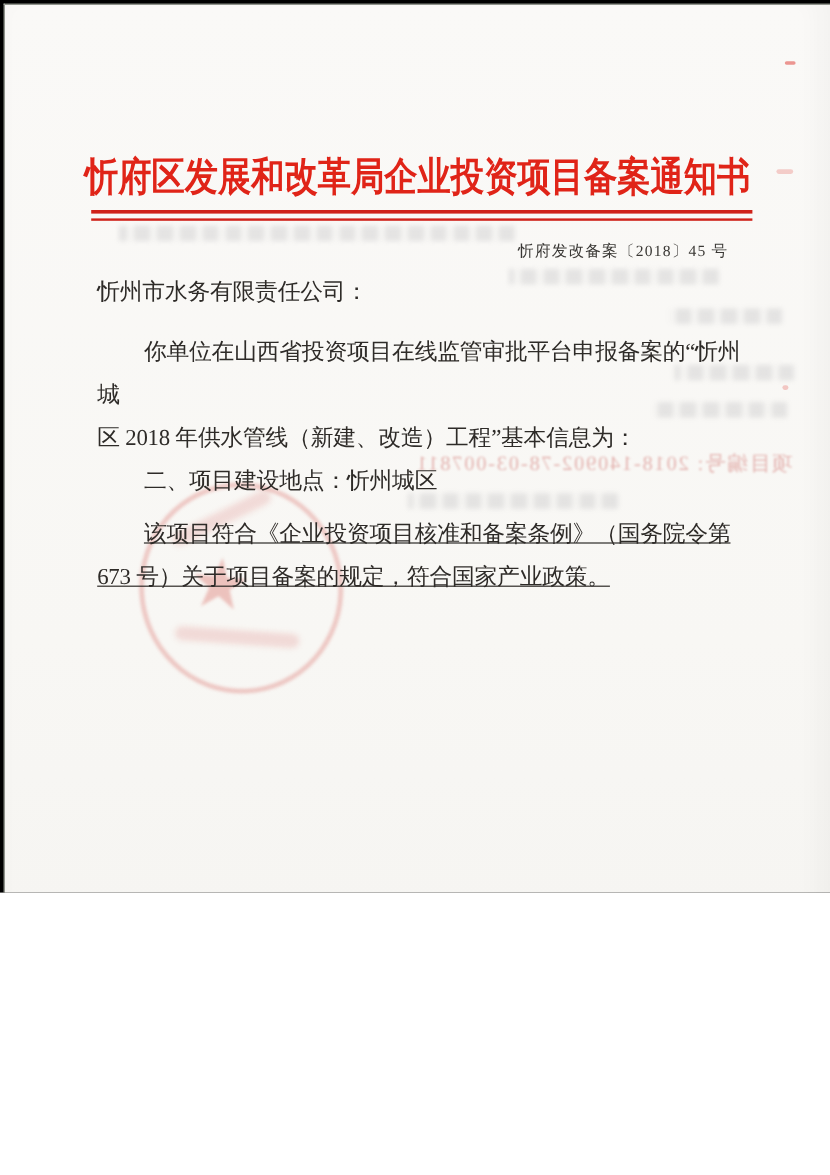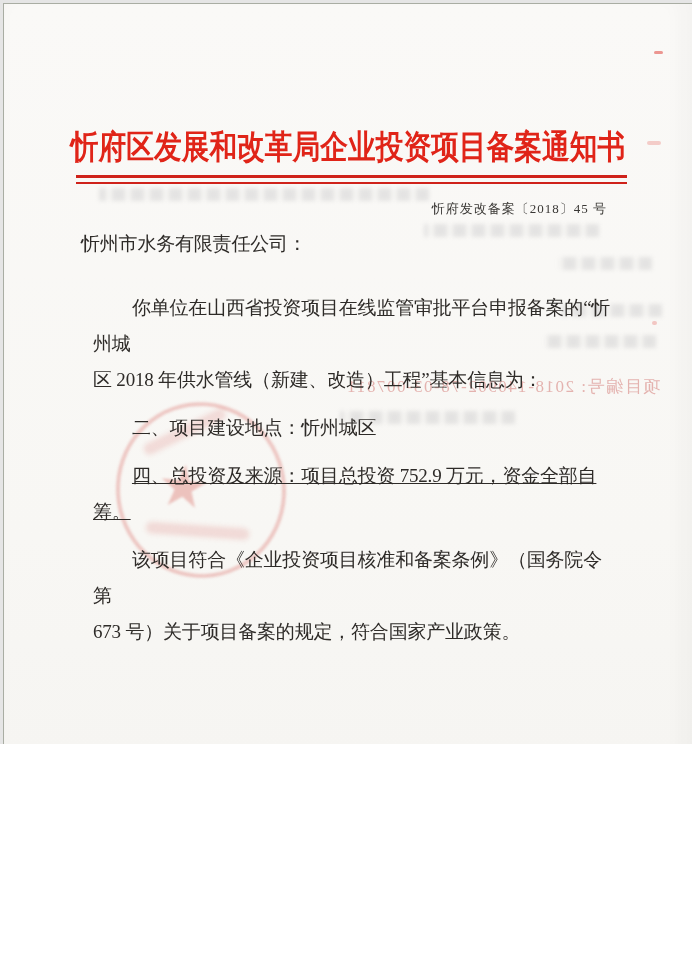--- a/index.html
+++ b/index.html
@@ -3,21 +3,21 @@
 <meta charset="utf-8">
 <style>
   html,body{margin:0;padding:0;}
   body{
     font-family:"Liberation Serif","DejaVu Serif",serif;
     background:#ffffff;
     -webkit-font-smoothing:antialiased;
   }
   .viewport{
     position:relative;width:692px;height:744px;overflow:hidden;
-    background:#e5e5e5;
+    background:#000000;
   }
   
   .page{
     position:absolute;left:3px;top:3px;width:688px;height:966px;
     background:linear-gradient(180deg,#faf9f7 0%,#f8f7f4 55%,#f4f3f0 100%);
     border-top:1px solid #a9ada3;
     border-left:1px solid #a9ada3;
     box-shadow:inset -8px -12px 22px rgba(60,60,55,0.04);
   }
   .bottom-band{
@@ -40,22 +40,22 @@
   .doc-number{
     position:absolute;top:196px;right:85px;
     font-size:13px;color:#3a3835;letter-spacing:1px;white-space:nowrap;
   }
   
   .body-text{
     position:absolute;left:77px;top:222px;width:548px;
     font-size:19px;line-height:36px;color:#2e2b28;
     letter-spacing:-0.2px;
   }
-  .salutation{margin:0 0 28px 0;text-indent:0;white-space:pre-line;}
-  .para{margin:12px;text-indent:2.05em;white-space:pre-line;}
+  .salutation{margin:0 0 14px 0;text-indent:0;white-space:pre-line;}
+  .para{margin:0;text-indent:2.05em;white-space:pre-line;}
   #paragraphs .para:nth-child(3){margin-top:8px;text-decoration:underline;}
   #paragraphs .para:nth-child(7){margin-top:6px;}
   #paragraphs .para:nth-child(8){margin-top:6px;}
   
   .bottom-rule{
     position:absolute;left:73px;top:876px;width:549px;height:10px;
     border-top:3px solid #e0251c;border-bottom:3px solid #e0251c;
     box-sizing:border-box;
   }
   
@@ -126,21 +126,20 @@
       <span class="seal-smudge" style="left:28px;top:18px;width:90px;transform:rotate(-18deg);"></span>
       <span class="seal-smudge" style="left:20px;top:118px;width:104px;transform:rotate(12deg);"></span>
     </div>
 
     <div class="body-text">
       <p class="salutation">忻州市水务有限责任公司：</p>
       <div id="paragraphs">
           <p class="para">你单位在山西省投资项目在线监管审批平台申报备案的“忻州城
 区 2018 年供水管线（新建、改造）工程”基本信息为：</p>
           <p class="para">二、项目建设地点：忻州城区</p>
-          <p class="para">四、总投资及来源：项目总投资 752.9 万元，资金全部自筹。</p>
           <p class="para">该项目符合《企业投资项目核准和备案条例》（国务院令第
 673 号）关于项目备案的规定，符合国家产业政策。</p>
         </div>
     </div>
 
     <div class="bottom-rule"></div>
 
     <div class="speck" style="left:650px;top:47px;width:9px;height:3px;"></div>
     <div class="speck" style="left:643px;top:137px;width:14px;height:4px;opacity:0.45;"></div>
     <div class="speck" style="left:648px;top:317px;width:5px;height:4px;opacity:0.5;"></div>

